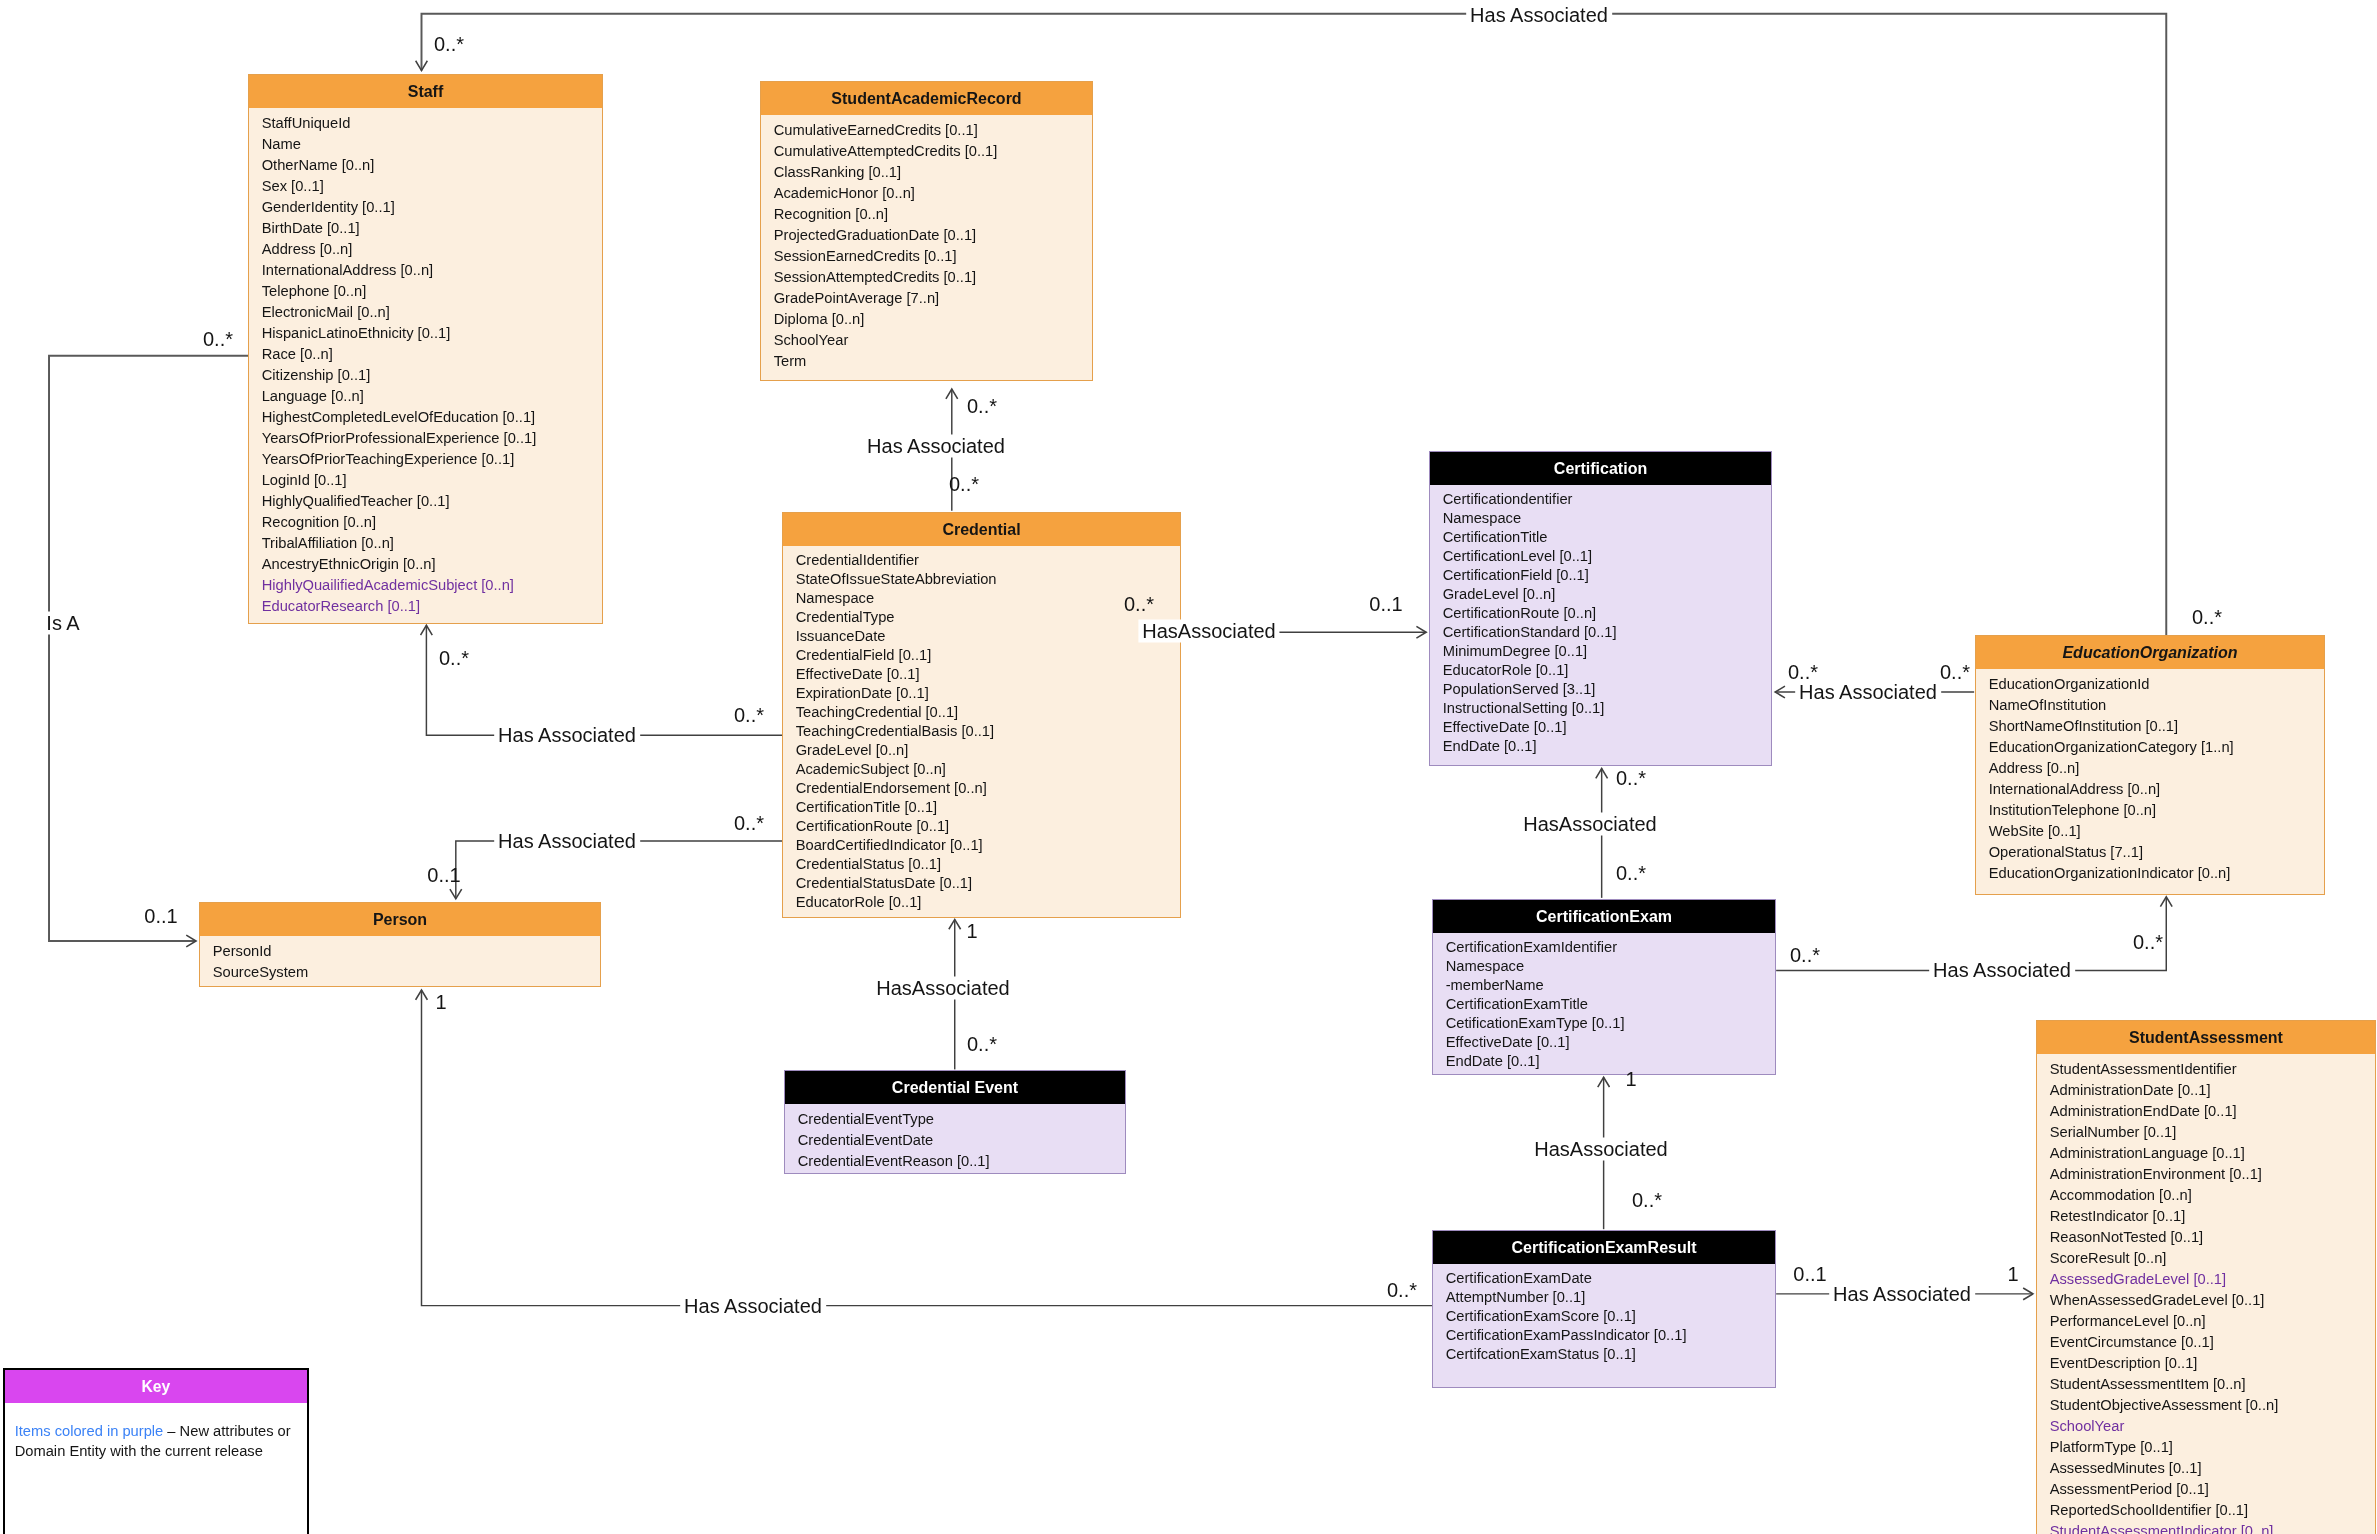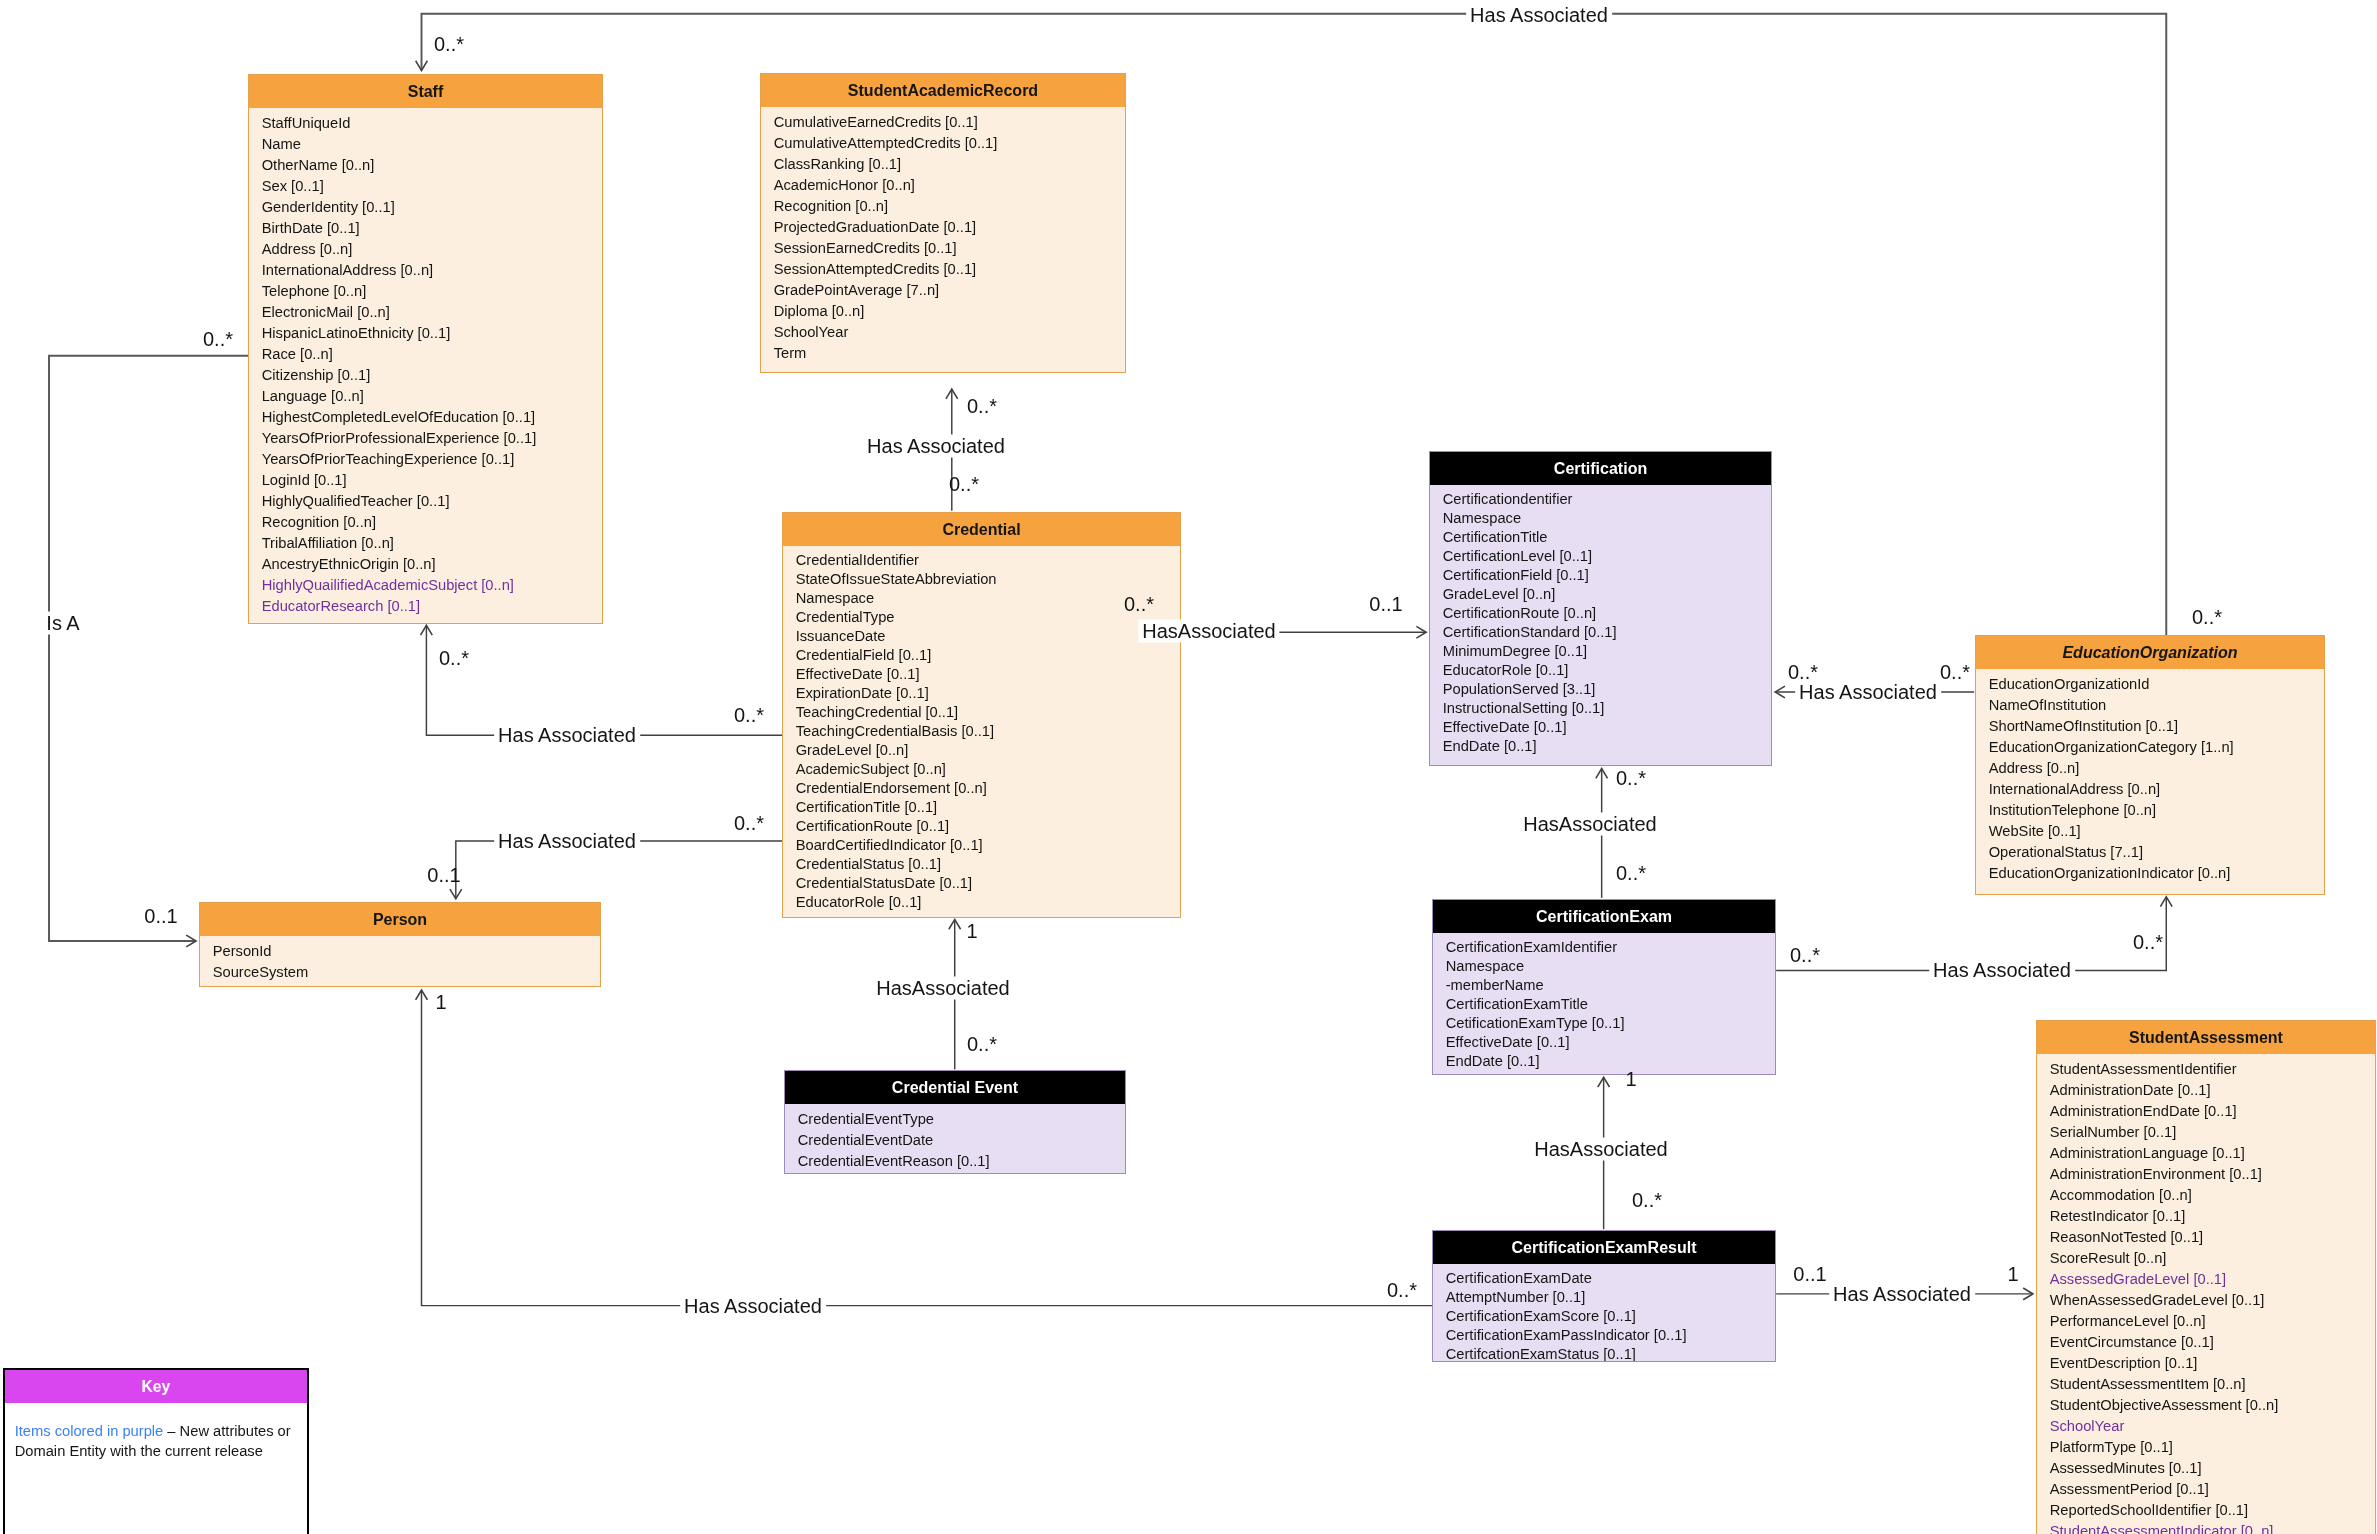--- a/index.html
+++ b/index.html
@@ -72,21 +72,21 @@
       <li>LoginId [0..1]</li>
       <li>HighlyQualifiedTeacher [0..1]</li>
       <li>Recognition [0..n]</li>
       <li>TribalAffiliation [0..n]</li>
       <li>AncestryEthnicOrigin [0..n]</li>
       <li class="new">HighlyQuailifiedAcademicSubject [0..n]</li>
       <li class="new">EducatorResearch [0..1]</li>
     </ul>
 </div>
 
-<div class="entity" style="left:760px;top:73px;width:366px;height:300px">
+<div class="entity" style="left:760px;top:81px;width:333px;height:300px">
   <div class="hdr">StudentAcademicRecord</div>
   <ul>
       <li>CumulativeEarnedCredits [0..1]</li>
       <li>CumulativeAttemptedCredits [0..1]</li>
       <li>ClassRanking [0..1]</li>
       <li>AcademicHonor [0..n]</li>
       <li>Recognition [0..n]</li>
       <li>ProjectedGraduationDate [0..1]</li>
       <li>SessionEarnedCredits [0..1]</li>
       <li>SessionAttemptedCredits [0..1]</li>
@@ -181,21 +181,21 @@
 
 <div class="entity purple" style="left:784px;top:1070px;width:342px;height:104px">
   <div class="hdr">Credential Event</div>
   <ul>
       <li>CredentialEventType</li>
       <li>CredentialEventDate</li>
       <li>CredentialEventReason [0..1]</li>
     </ul>
 </div>
 
-<div class="entity purple tight" style="left:1432px;top:1230px;width:344px;height:132px">
+<div class="entity purple tight" style="left:1432px;top:1230px;width:344px;height:158px">
   <div class="hdr">CertificationExamResult</div>
   <ul>
       <li>CertificationExamDate</li>
       <li>AttemptNumber [0..1]</li>
       <li>CertificationExamScore [0..1]</li>
       <li>CertificationExamPassIndicator [0..1]</li>
       <li>CertifcationExamStatus [0..1]</li>
     </ul>
 </div>
 

